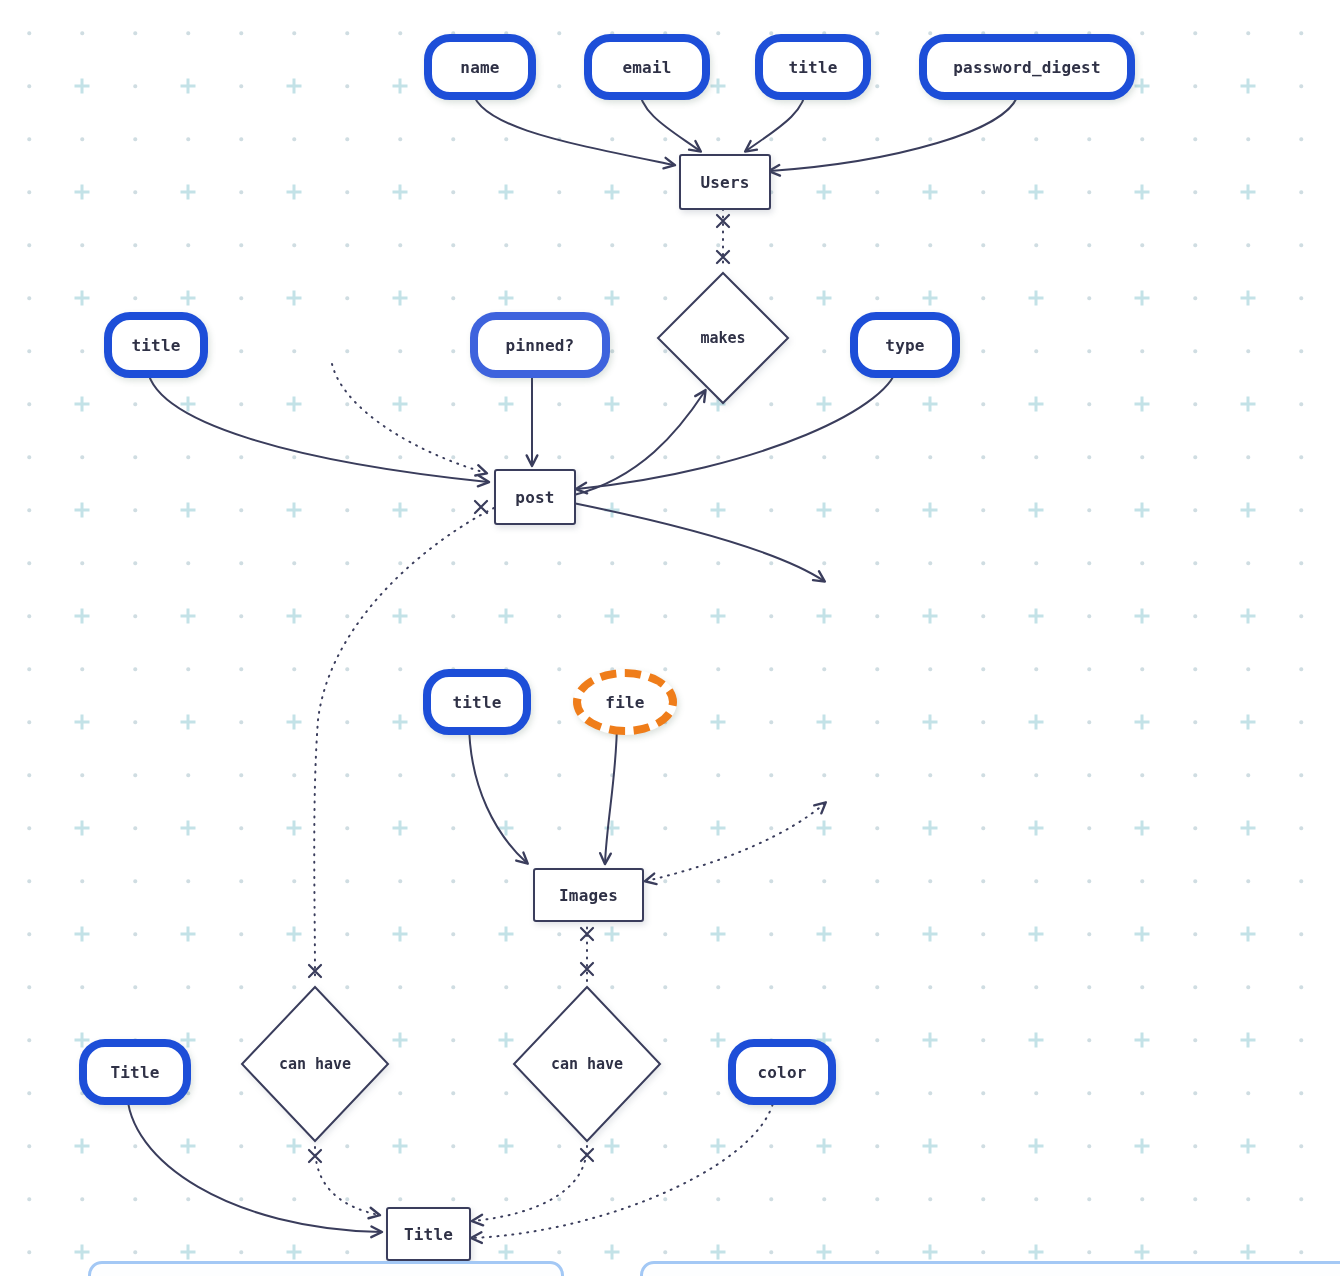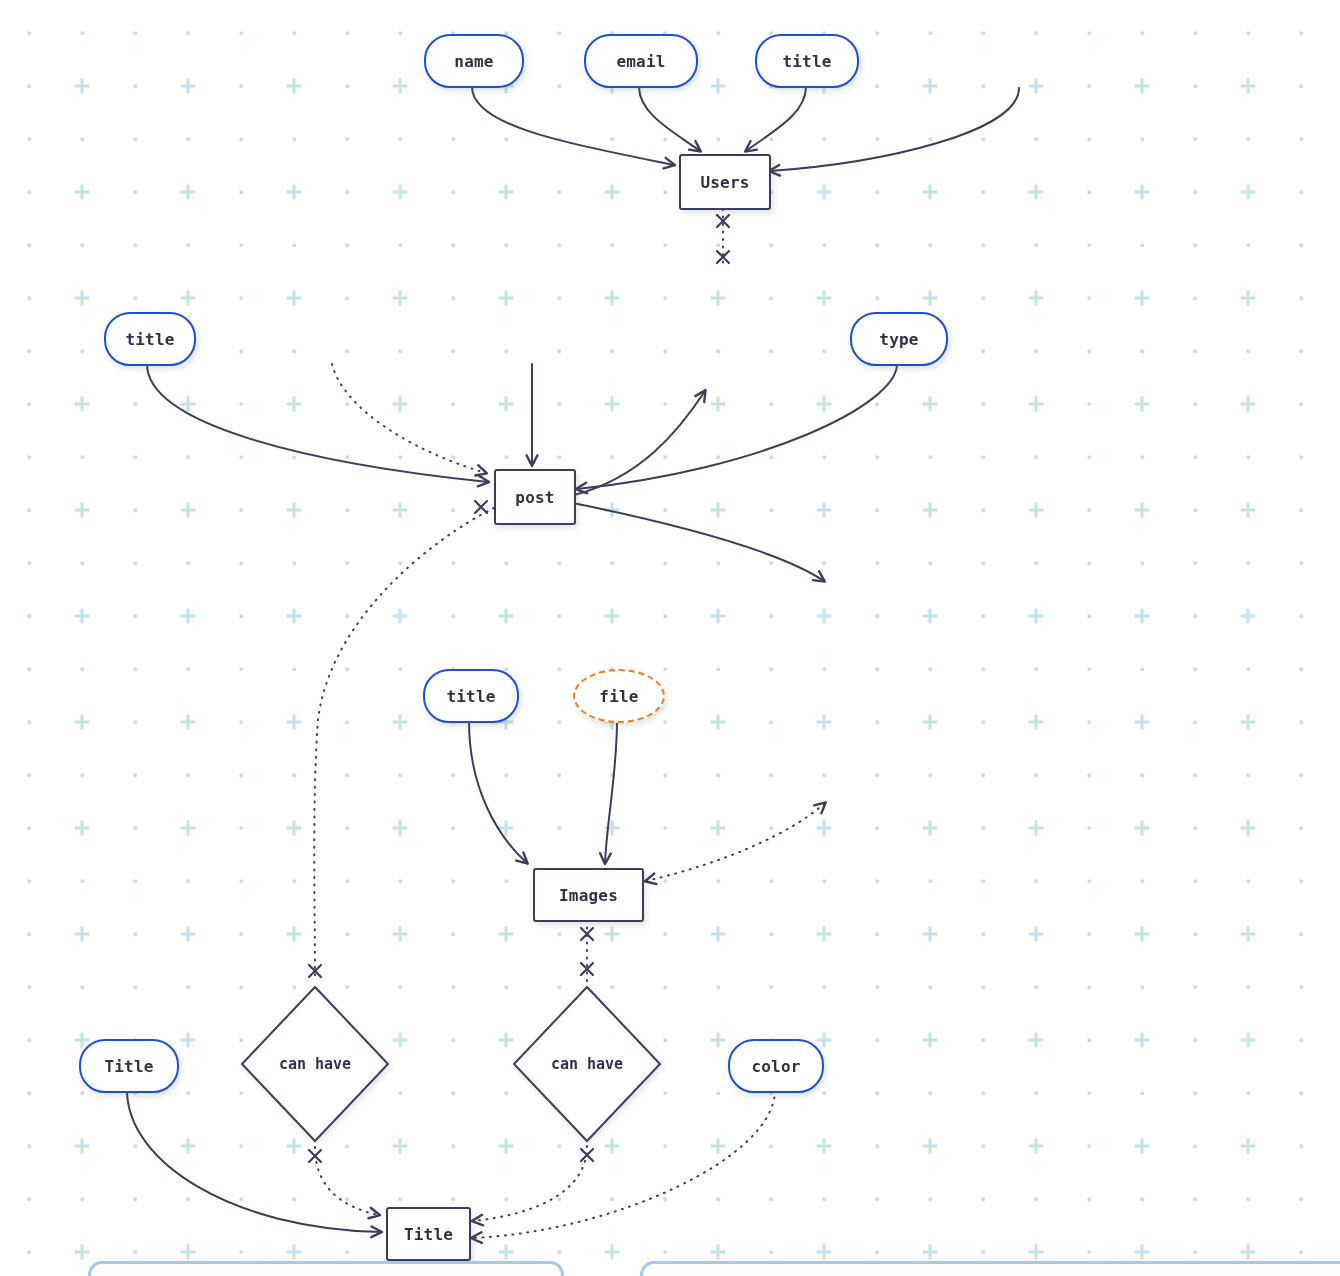--- a/index.html
+++ b/index.html
@@ -16,21 +16,21 @@
   .g-plus::after{content:"";position:absolute;left:6.2px;top:0;width:2.6px;height:15px;background:#c3e2e7}
 
   .edges{position:absolute;left:0;top:0;z-index:1}
   .e{fill:none;stroke:#3a3d5c;stroke-width:2;stroke-linecap:round}
   .dot{stroke-dasharray:1 6.5}
   .x{fill:none;stroke:#3a3d5c;stroke-width:2.2;stroke-linecap:round}
 
   .node{position:absolute;z-index:2;display:flex;align-items:center;justify-content:center;
     background:#ffffff;color:#2f3146;font-size:16px;font-weight:600;letter-spacing:.2px}
   .rect{border:2px solid #3a3d5c;border-radius:3px;box-shadow:2px 3px 6px rgba(80,90,110,.18)}
-  .pill{border:2px solid #1d4ed8;border-radius:26px;box-shadow:2px 3px 6px rgba(80,110,90,.20)}
+  .pill{border:8px solid #1d4ed8;border-radius:26px;box-shadow:2px 3px 6px rgba(80,110,90,.20)}
   .pill.blue{border-color:#3e63dd}
   .pill.orange{border-color:#ef7d1a;border-style:dashed;border-radius:50%}
 
   .diamond{position:absolute;z-index:2}
   .diamond svg{position:absolute;inset:0;overflow:visible;filter:drop-shadow(2px 3px 3px rgba(80,90,110,.14))}
   .diamond polygon{fill:#ffffff;stroke:#3a3d5c;stroke-width:2}
   .dlabel{position:absolute;inset:0;display:flex;align-items:center;justify-content:center;
     font-size:15px;font-weight:600;color:#2f3146}
 
   .bottom-shape{position:absolute;z-index:3;height:28px;background:#fdfeff;
@@ -704,39 +704,51 @@
 
   <div class="node pill" style="left:424px;top:34px;width:96px;height:50px">
     <span>name</span>
   </div>
   <div class="node pill" style="left:584px;top:34px;width:110px;height:50px">
     <span>email</span>
   </div>
   <div class="node pill" style="left:755px;top:34px;width:100px;height:50px">
     <span>title</span>
   </div>
+  <div class="node pill" style="left:919px;top:34px;width:200px;height:50px">
+    <span>password_digest</span>
+  </div>
   <div class="node pill" style="left:104px;top:312px;width:88px;height:50px">
     <span>title</span>
   </div>
+  <div class="node pill blue" style="left:470px;top:312px;width:124px;height:50px">
+    <span>pinned?</span>
+  </div>
   <div class="node pill" style="left:850px;top:312px;width:94px;height:50px">
     <span>type</span>
   </div>
   <div class="node pill" style="left:423px;top:669px;width:92px;height:50px">
     <span>title</span>
   </div>
   <div class="node pill orange" style="left:573px;top:669px;width:88px;height:50px">
     <span>file</span>
   </div>
   <div class="node pill" style="left:79px;top:1039px;width:96px;height:50px">
     <span>Title</span>
   </div>
   <div class="node pill" style="left:728px;top:1039px;width:92px;height:50px">
     <span>color</span>
   </div>
 
+  <div class="diamond" style="left:655px;top:270px;width:136px;height:136px">
+    <svg width="136" height="136">
+        <polygon points="68,3 133,68 68,133 3,68"></polygon>
+      </svg>
+    <span class="dlabel">makes</span>
+  </div>
   <div class="diamond" style="left:239px;top:984px;width:152px;height:160px">
     <svg width="152" height="160">
         <polygon points="76,3 149,80 76,157 3,80"></polygon>
       </svg>
     <span class="dlabel">can have</span>
   </div>
   <div class="diamond" style="left:511px;top:984px;width:152px;height:160px">
     <svg width="152" height="160">
         <polygon points="76,3 149,80 76,157 3,80"></polygon>
       </svg>

